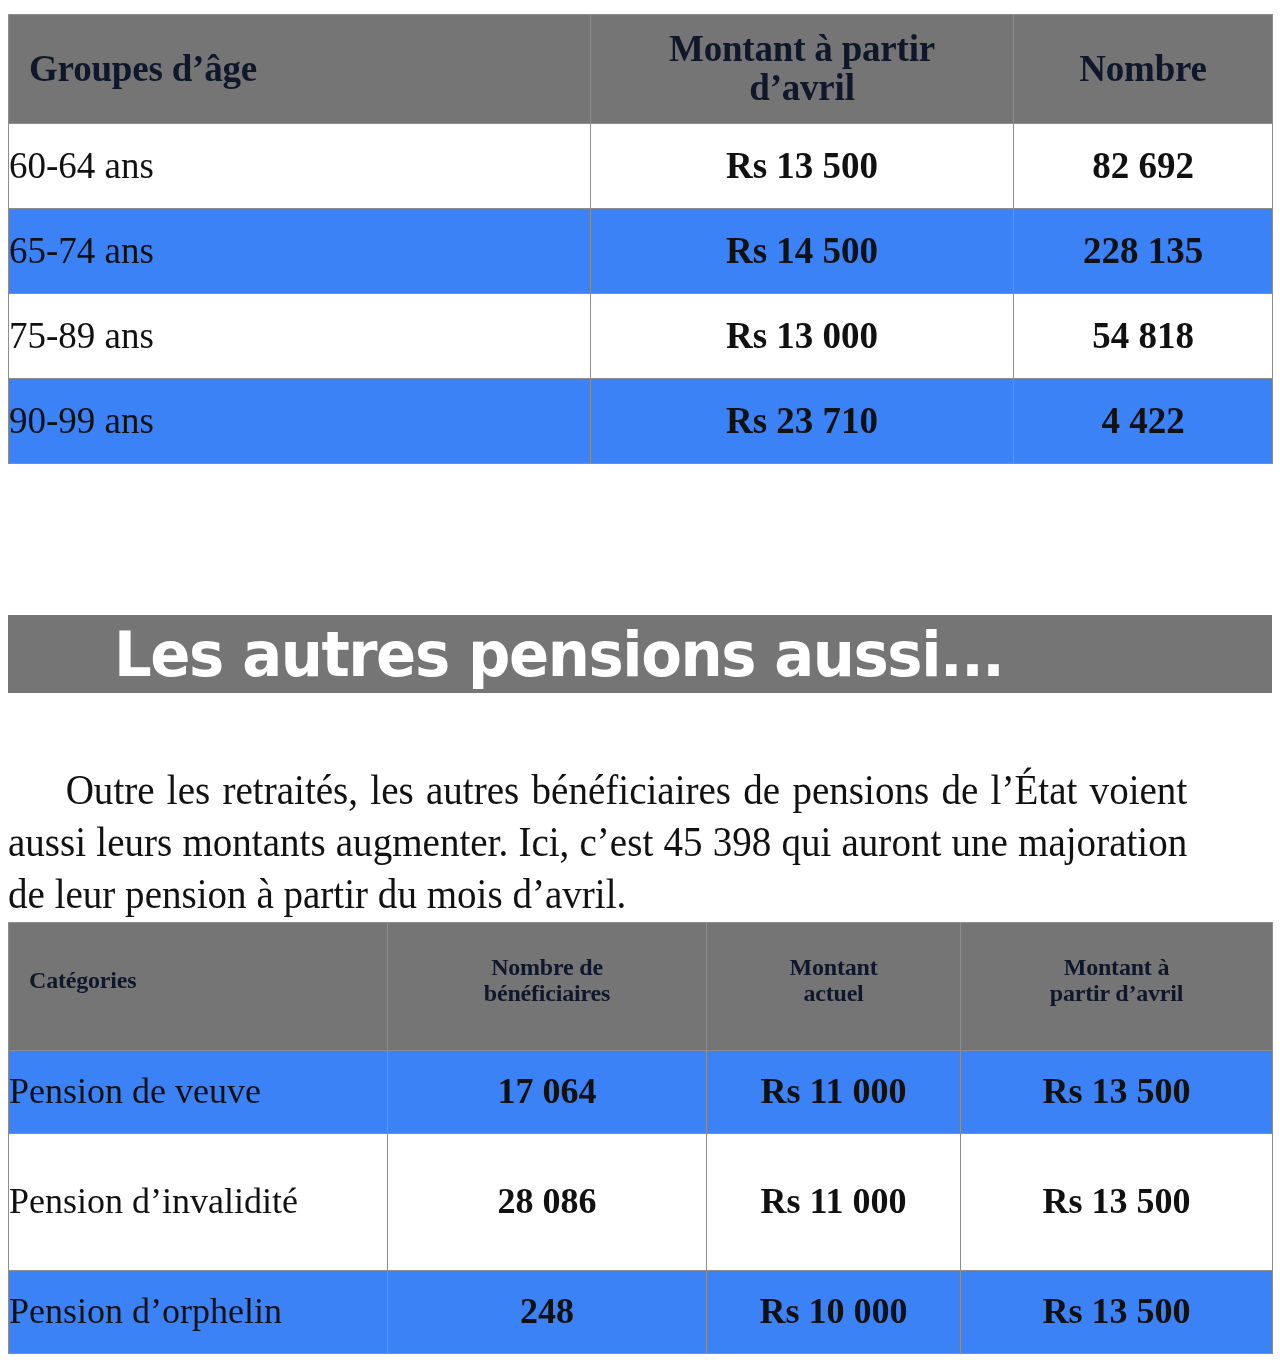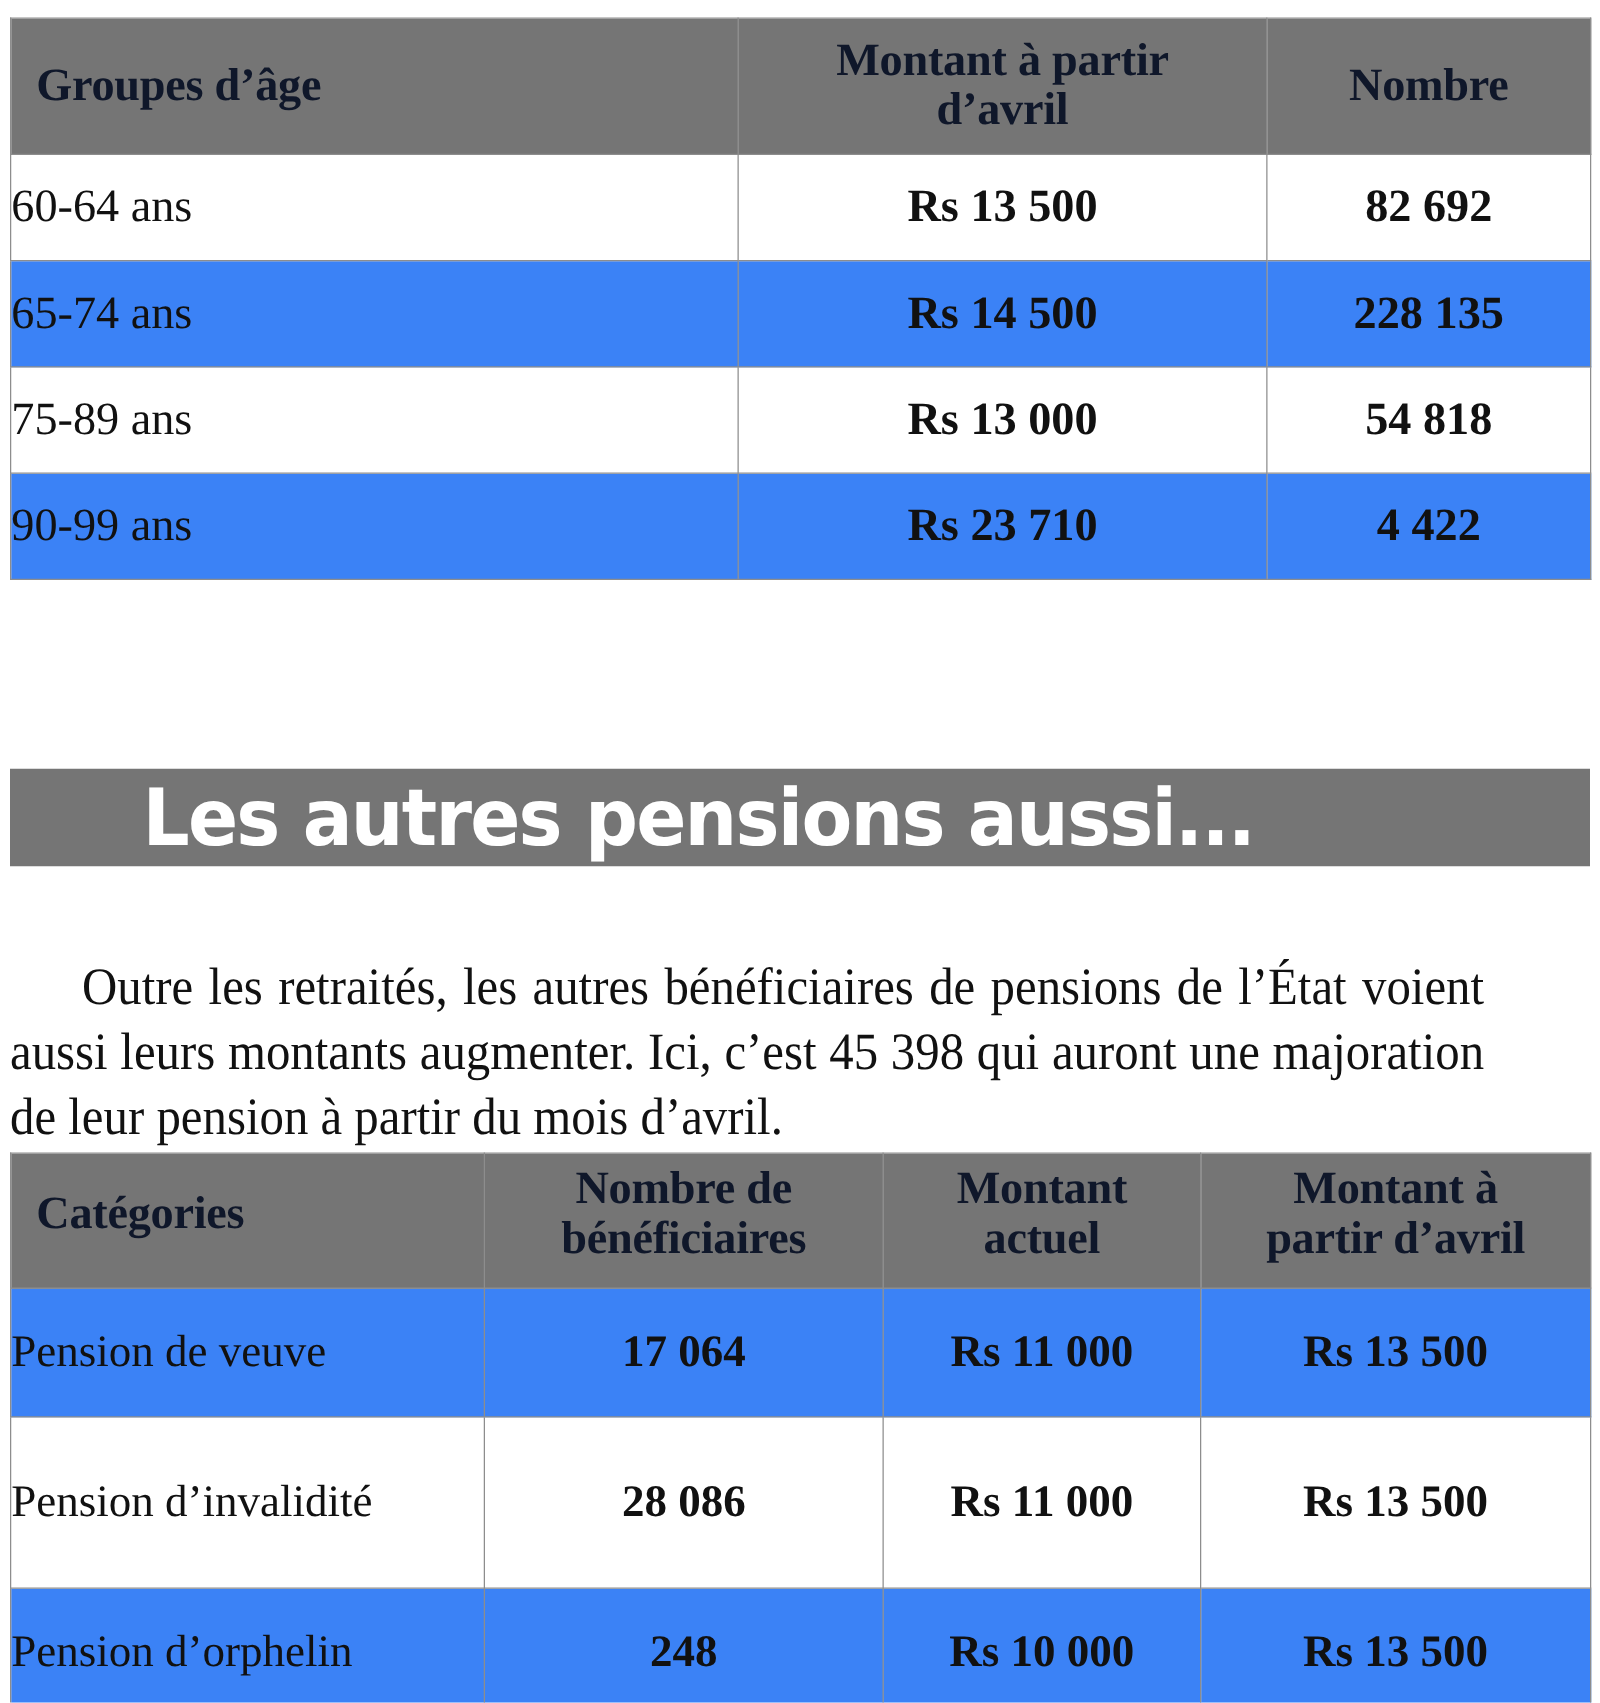--- a/index.html
+++ b/index.html
@@ -125,31 +125,31 @@
   }
 
   
   #table-other-pensions {
     position: absolute;
     left: 8px;
     top: 922px;
     width: 1264px;
   }
   #table-other-pensions thead th {
-    height: 108px;
+    height: 128px;
     box-sizing: border-box;
-    font-size: 37px;
+    font-size: 24px;
     padding-top: 4px;
   }
   #table-other-pensions tbody td {
     font-size: 36px;
     box-sizing: border-box;
   }
   #table-other-pensions tbody tr.row-tall td { height: 137px; }
-  #table-other-pensions tbody tr.row-short td { height: 103px; }
+  #table-other-pensions tbody tr.row-short td { height: 83px; }
   .col-cat     { width: 379px; }
   .col-benef   { width: 319px; }
   .col-current { width: 254px; }
   .col-future  { width: 312px; }
 </style>
 </head>
 <body>
 
 <div class="page">
 

